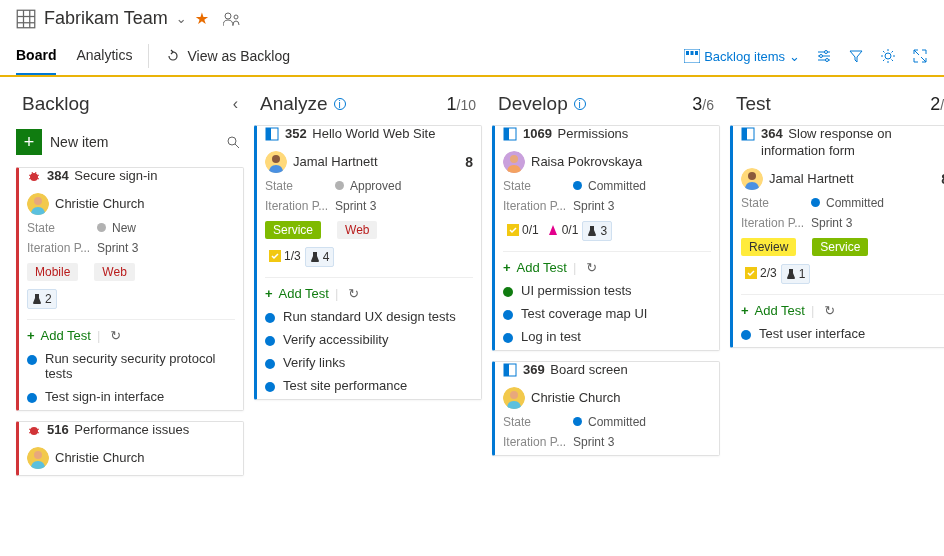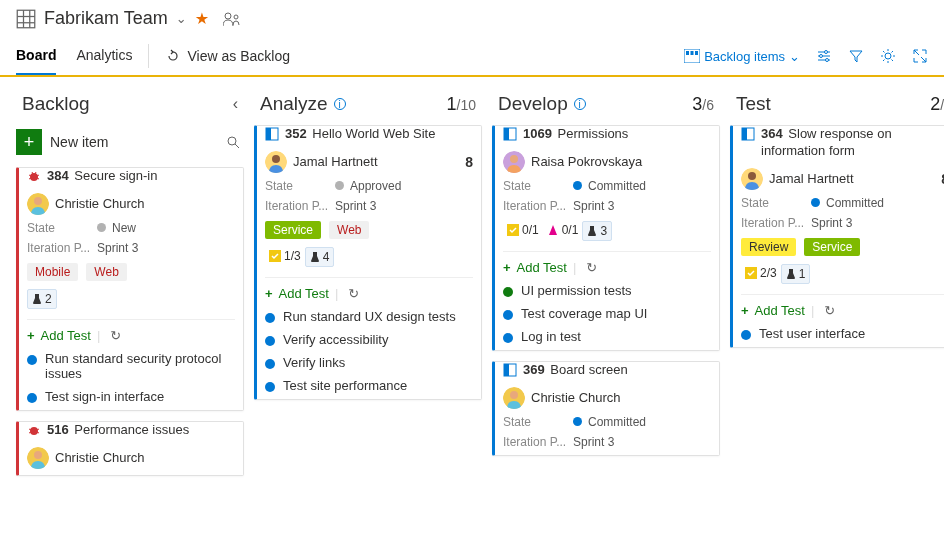--- a/index.html
+++ b/index.html
@@ -35,21 +35,21 @@
 .card-title-row { display:flex; align-items:flex-start; gap:6px; }
 .work-icon { width:14px; height:14px; flex-shrink:0; margin-top:1px; }
 .card-id { font-weight:600; font-size:13px; margin-right:2px; }
 .card-title { font-size:13px; line-height:1.3; }
 .assignee { display:flex; align-items:center; gap:6px; margin-top:8px; }
 .avatar { width:22px; height:22px; border-radius:50%; flex-shrink:0; }
 .effort { margin-left:auto; font-weight:600; font-size:14px; }
 .field-row { display:flex; align-items:center; margin-top:6px; font-size:12px; color:#555; }
 .field-label { width:70px; color:#888; white-space:nowrap; overflow:hidden; text-overflow:ellipsis; }
 .state-dot { width:9px; height:9px; border-radius:50%; margin-right:6px; flex-shrink:0; }
-.tags { display:flex; gap:8px; margin-top:8px; flex-wrap:wrap; }
+.tags { display:flex; gap:16px; margin-top:8px; flex-wrap:wrap; }
 .tag { padding:2px 8px; font-size:12px; border-radius:2px; }
 .tag-gray { background:#f0f0f0; color:#b91c1c; }
 .tag-green { background:#7fba00; color:#fff; }
 .tag-yellow { background:#ffeb3b; color:#333; }
 .chips { display:flex; gap:0; margin-top:8px; align-items:flex-start; }
 .chip { display:flex; align-items:center; gap:3px; font-size:12px; padding:2px 4px; border-radius:2px; }
 .chip.boxed { background:#eef4fa; border:1px solid #d0e0f0; }
 .add-test-row { display:flex; align-items:center; gap:6px; margin-top:10px; padding-top:8px; border-top:1px solid #eee; color:#107c10; cursor:pointer; font-size:13px; }
 .add-test-plus { color:#107c10; font-weight:bold; }
 .redo { color:#666; margin-left:4px; }
@@ -198,21 +198,21 @@
           </span>
       </div>
       <div class="add-test-row">
           <span class="add-test-plus">+</span>
           <span>Add Test</span> 
           <span class="vbar">|</span> 
           <span class="redo">↻</span>
         </div>
       <div class="test-item">
           <span class="dot"></span>
-          <span>Run standard security protocol issues</span>
+          <span>Run security security protocol tests</span>
         </div>
       <div class="test-item">
           <span class="dot"></span>
           <span>Test sign-in interface</span>
         </div>
     </div>
 
     <div class="card bug">
       <div class="card-title-row">
         <svg class="work-icon" viewBox="0 0 14 14">

